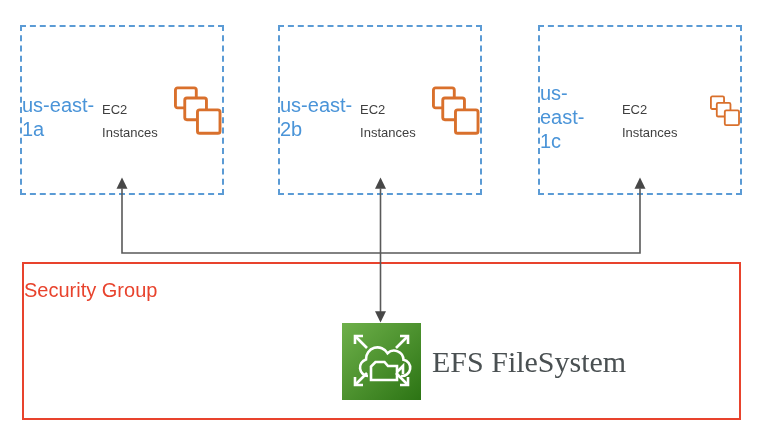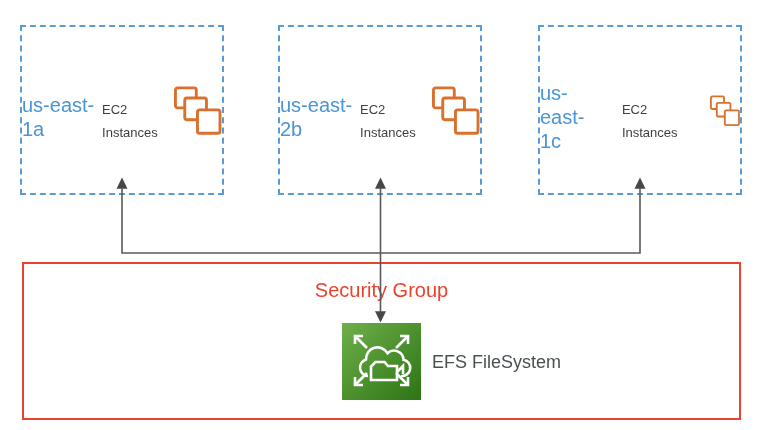--- a/index.html
+++ b/index.html
@@ -40,32 +40,32 @@
     position:absolute;
     left:22px; top:262px;
     width:719px; height:158px;
     box-sizing:border-box;
     border:2px solid #E8432D;
     z-index:1;
   }
   .sg-label {
     position:absolute;
     left:0; right:0; top:14px;
-    text-align:center;
     font-size:20px; line-height:24px;
     color:#E8432D;
   }
   .efs-row {
     position:absolute;
     left:318px; top:59px;
     display:flex; align-items:center; gap:11px;
   }
   .efs-label {
-    font-size:18px; line-height:30px;
+    font-size:30px; line-height:30px;
     color:#4A5052;
+    font-family:Liberation Serif, serif;
   }
 
   
   .connectors {
     position:absolute; left:0; top:0;
     width:774px; height:430px;
     z-index:5;
     pointer-events:none;
   }
 </style>

